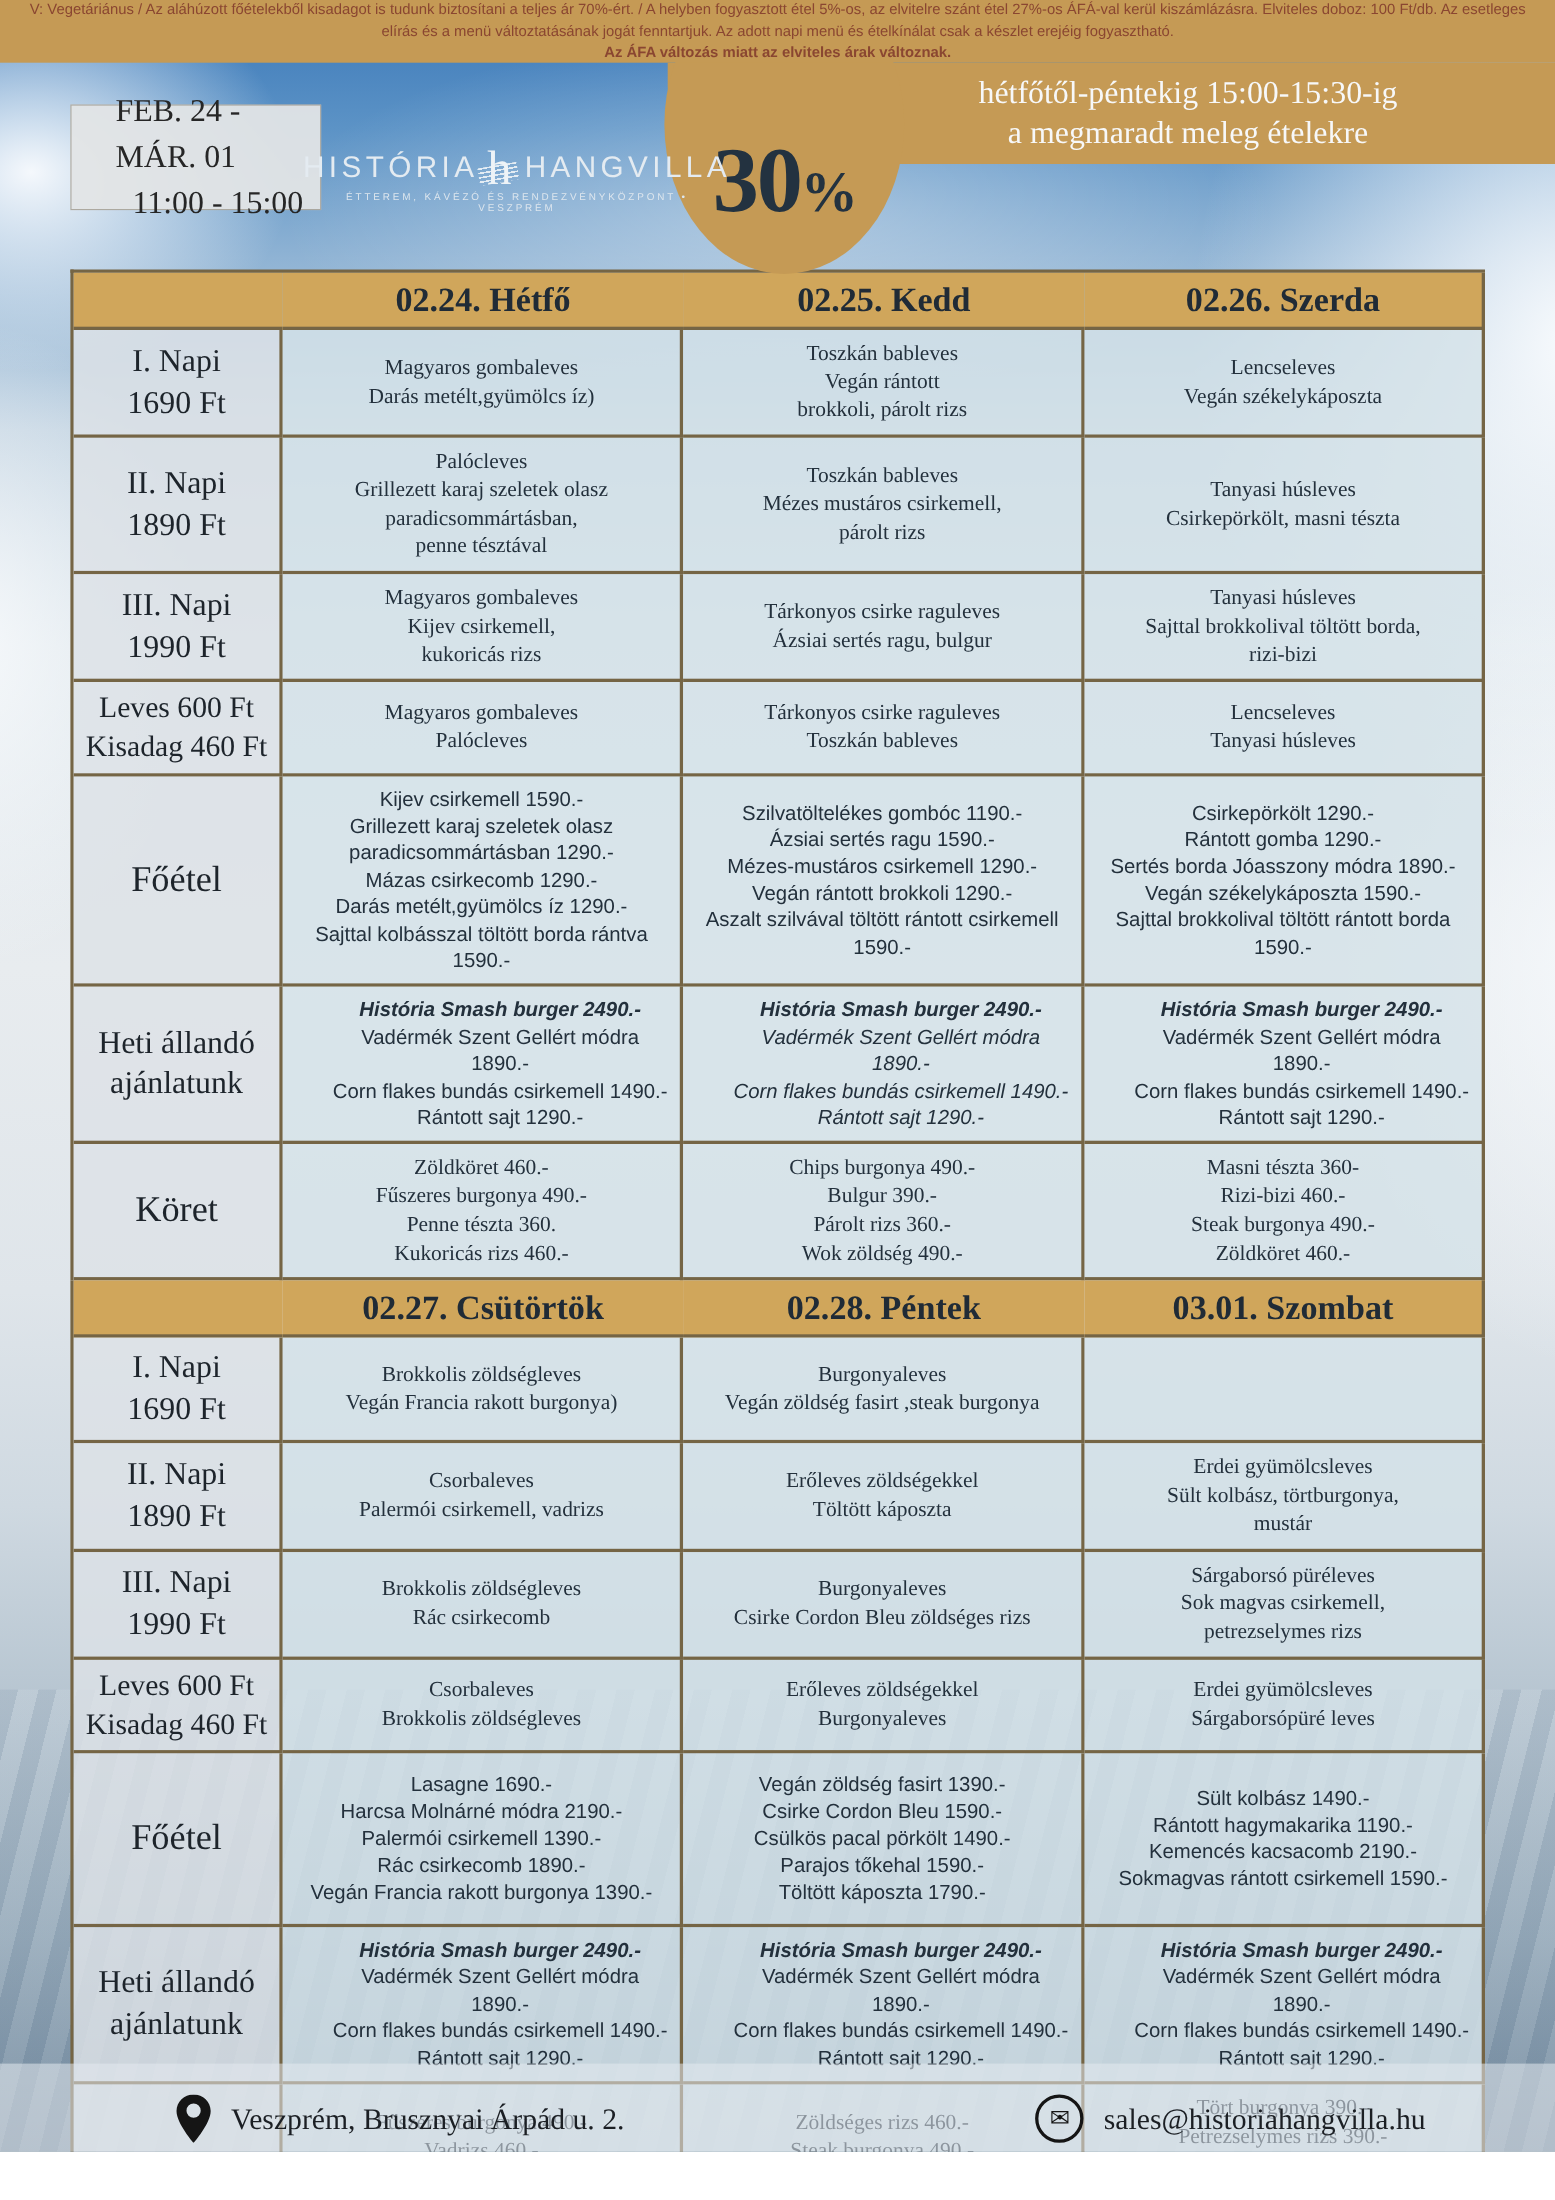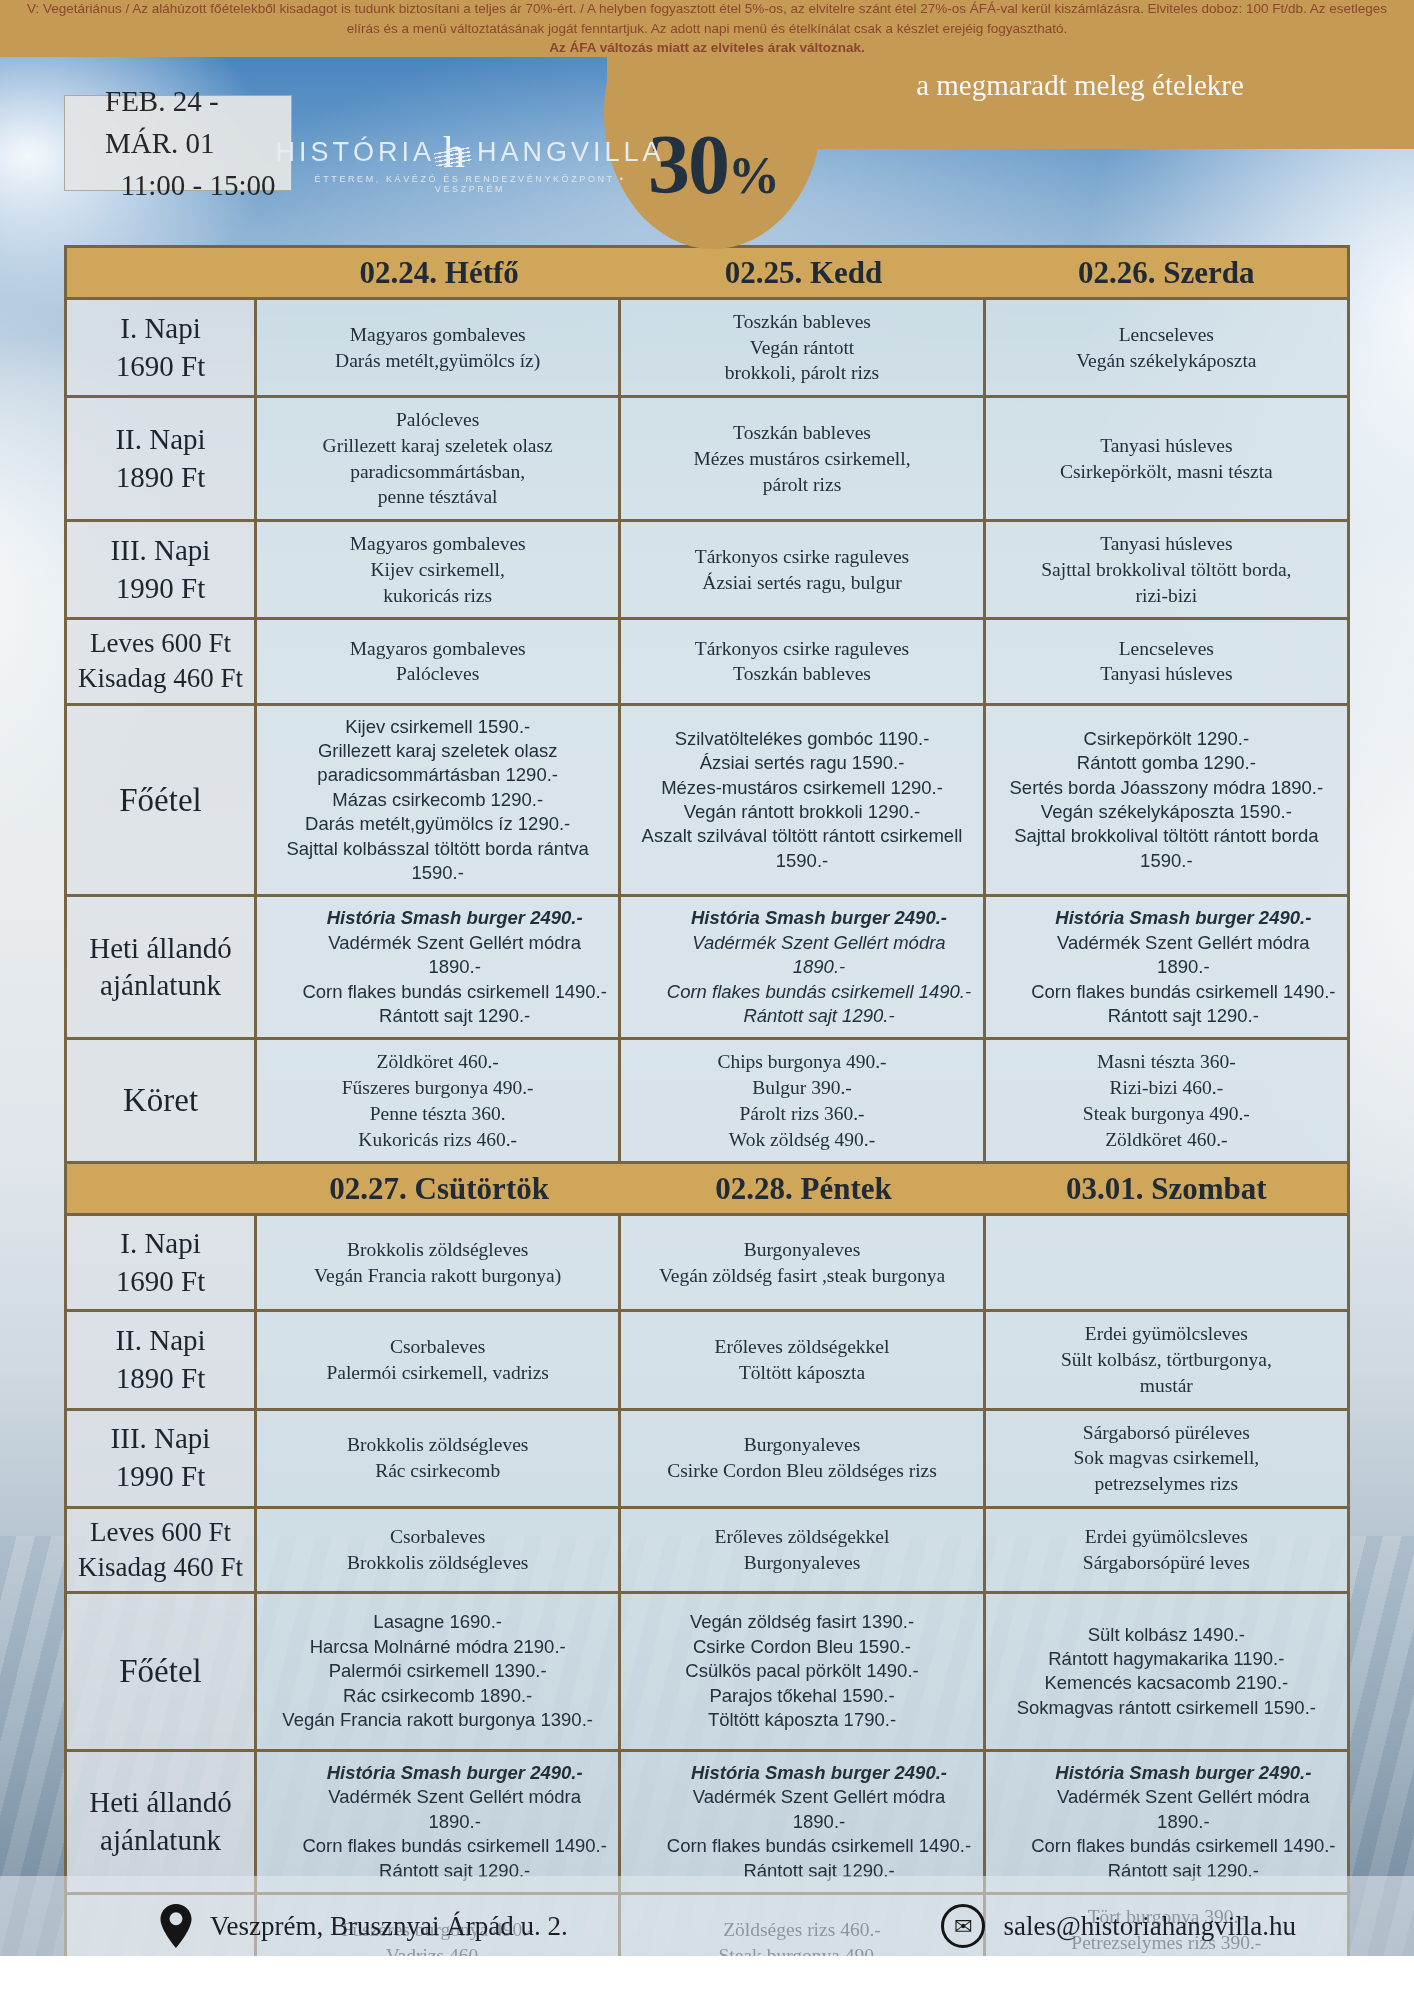--- a/index.html
+++ b/index.html
@@ -103,20 +103,21 @@
 <div class="page">
 
   <div class="banner">
     <div class="b-line">V: Vegetáriánus / Az aláhúzott főételekből kisadagot is tudunk biztosítani a teljes ár 70%-ért. / A helyben fogyasztott étel 5%-os, az elvitelre szánt étel 27%-os ÁFÁ-val kerül kiszámlázásra. Elviteles doboz: 100 Ft/db. Az esetleges elírás és a menü változtatásának jogát fenntartjuk. Az adott napi menü és ételkínálat csak a készlet erejéig fogyasztható.</div>
     <div class="b-line b-bold">Az ÁFA változás miatt az elviteles árak változnak.</div>
   </div>
 
   <div class="header">
     <div class="promo-band"></div>
     <div class="promo-text">
+      <div>hétfőtől-péntekig 15:00-15:30-ig</div>
       <div>a megmaradt meleg ételekre</div>
     </div>
     <div class="promo-circle">
       <div class="promo-percent"><span>30</span><span class="pct">%</span></div>
     </div>
     <div class="date-badge">
       <div>FEB. 24 - MÁR. 01</div>
       <div>11:00 - 15:00</div>
     </div>
     <div class="logo">

